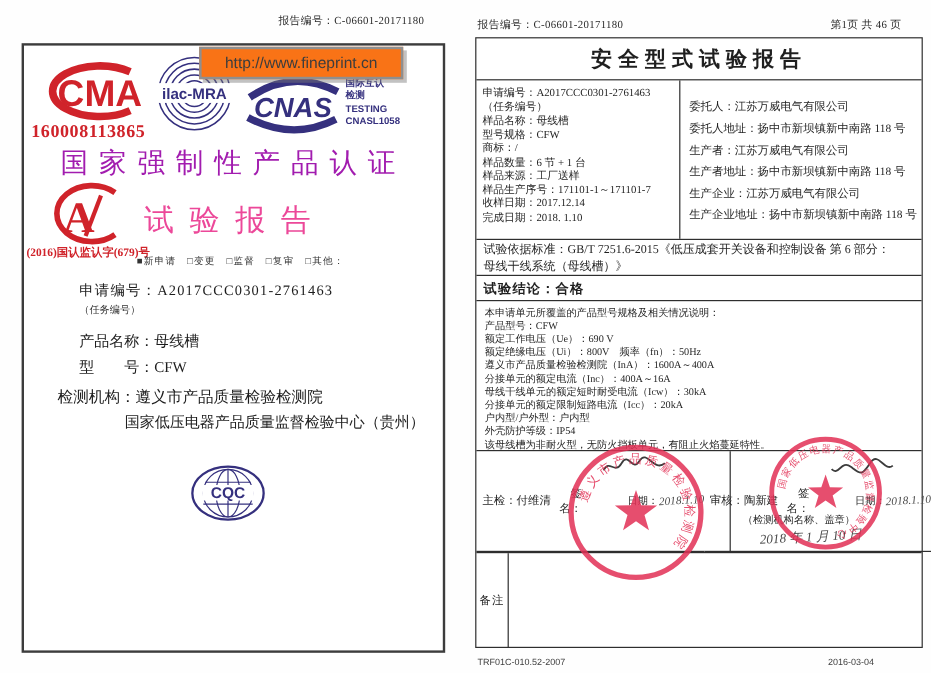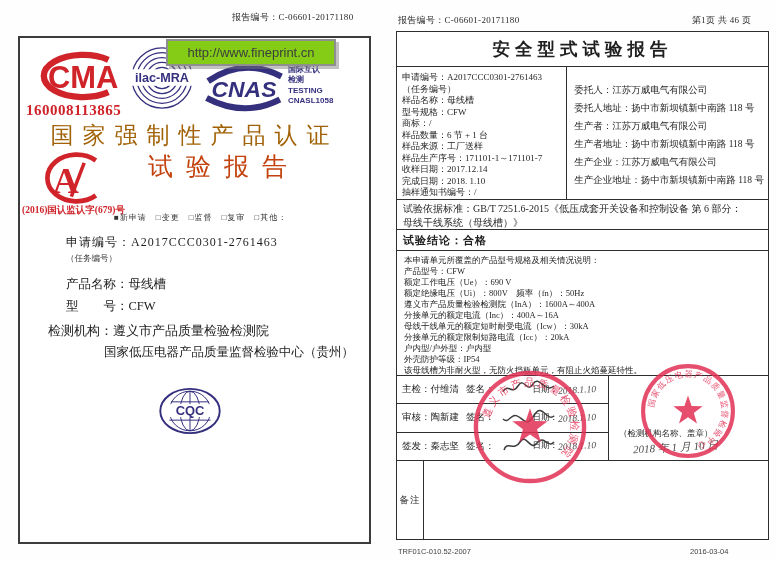--- a/index.html
+++ b/index.html
@@ -7,44 +7,44 @@
        font-family:"Liberation Serif",serif;color:#1f1f1f;-webkit-font-smoothing:antialiased;}
   .abs{position:absolute;}
   .page{position:absolute;background:#fff;box-sizing:border-box;}
   .page-left{left:18px;top:36px;width:353px;height:508px;border:2px solid #3c3c3c;}
   .page-right{left:396px;top:31px;width:373px;height:509px;border:1.5px solid #2e2e2e;}
   .hdr{font-size:9px;color:#2a2a2a;letter-spacing:.3px;}
   
   .cma-num{font-size:15px;font-weight:bold;color:#d0232a;letter-spacing:.5px;font-family:"Liberation Serif",serif;}
   .cnas-side{font-size:8px;line-height:10.5px;font-weight:bold;color:#35307e;font-family:"Liberation Sans",sans-serif;}
   .cnas-side div{white-space:nowrap;}
-  .watermark{left:146px;top:1px;width:166px;height:23px;background:#84cc16;border:2px solid #8f8f8f;
+  .watermark{left:146px;top:1px;width:166px;height:23px;background:#f97316;border:2px solid #8f8f8f;
              box-shadow:3px 3px 0 rgba(120,120,120,.45);display:flex;align-items:center;justify-content:center;
              font-family:"Liberation Sans",sans-serif;font-size:13px;color:#3d3d3d;}
-  .cert-title{left:0;top:82px;width:100%;text-align:center;font-size:23px;letter-spacing:9px;color:#a16207;white-space:nowrap;}
+  .cert-title{left:0;top:82px;width:100%;text-align:center;font-size:23px;letter-spacing:9px;color:#a21caf;white-space:nowrap;}
   .ac-note{left:2px;top:166px;font-size:9.5px;font-weight:bold;color:#d0232a;white-space:nowrap;}
-  .report-title{left:100px;top:112px;font-size:25px;letter-spacing:13px;color:#c2410c;white-space:nowrap;margin-left:28px;}
+  .report-title{left:100px;top:129px;font-size:25px;letter-spacing:13px;color:#ec4899;white-space:nowrap;}
   .checkbox-row{left:94px;top:174px;font-size:8px;color:#333;white-space:nowrap;letter-spacing:1px;}
   .fld{font-size:12px;color:#1c1c1c;white-space:nowrap;}
   
   .rp-title{height:34px;border-bottom:1.5px solid #2e2e2e;display:flex;align-items:center;justify-content:center;
             font-size:17.5px;font-weight:bold;letter-spacing:5px;}
   .rp-info{display:flex;height:132px;border-bottom:1.5px solid #2e2e2e;}
   .rp-info-left{width:188px;border-right:1.5px solid #2e2e2e;padding:5px 4px 0 5px;box-sizing:border-box;}
   .rp-info-left div{font-size:9px;line-height:11.5px;white-space:nowrap;}
   .rp-info-right{flex:1;padding:14px 4px 0 7px;box-sizing:border-box;}
   .rp-info-right div{font-size:9.5px;line-height:18px;white-space:nowrap;}
   .rp-standard{height:30px;border-bottom:1.5px solid #2e2e2e;padding:2px 0 0 6px;box-sizing:border-box;}
   .rp-standard div{font-size:10px;line-height:14px;white-space:nowrap;}
   .rp-conclusion{height:21px;border-bottom:1.5px solid #2e2e2e;font-size:11px;font-weight:bold;
                  padding:3px 0 0 6px;box-sizing:border-box;letter-spacing:1px;}
   .rp-desc{height:125px;border-bottom:1.5px solid #2e2e2e;padding:4px 0 0 7px;box-sizing:border-box;}
   .rp-desc div{font-size:8.5px;line-height:11px;white-space:nowrap;font-family:Liberation Serif, serif;}
   .rp-sign{display:flex;height:84px;border-bottom:1.5px solid #2e2e2e;}
-  .sign-left{width:211px;border-right:1.5px solid #2e2e2e;display:flex;flex-direction:column;}
+  .sign-left{width:211px;border-right:1.5px solid #2e2e2e;display:flex;flex-direction:row;}
   .sign-row{flex:1;display:flex;align-items:center;border-bottom:1px solid #2e2e2e;position:relative;padding-left:5px;}
   .sign-row:last-child{border-bottom:none;}
   .sign-row .role{font-size:9.5px;width:64px;white-space:nowrap;}
   .sign-row .siglab{font-size:9.5px;text-align:right;}
   .sign-row .datelab{font-size:8.5px;margin-left:38px;white-space:nowrap;}
   .hand{font-style:italic;color:#4c4c4c;font-family:"Liberation Serif",serif;display:inline-block;transform:rotate(-3deg);}
   .org-cell{flex:1;position:relative;}
   .org-caption{position:absolute;left:10px;top:52px;font-size:8.5px;white-space:nowrap;}
   .org-date{position:absolute;left:24px;top:64px;font-size:11px;}
   .rp-remark{display:flex;height:79px;}
@@ -145,21 +145,20 @@
         <div>申请编号：A2017CCC0301-2761463</div>
         <div>（任务编号）</div>
         <div>样品名称：母线槽</div>
         <div>型号规格：CFW</div>
         <div>商标：/</div>
         <div>样品数量：6 节 + 1 台</div>
         <div>样品来源：工厂送样</div>
         <div>样品生产序号：171101-1～171101-7</div>
         <div>收样日期：2017.12.14</div>
         <div>完成日期：2018. 1.10</div>
-        <div>抽样通知书编号：/</div>
       </div>
     <div class="rp-info-right">
         <div>委托人：江苏万威电气有限公司</div>
         <div>委托人地址：扬中市新坝镇新中南路 118 号</div>
         <div>生产者：江苏万威电气有限公司</div>
         <div>生产者地址：扬中市新坝镇新中南路 118 号</div>
         <div>生产企业：江苏万威电气有限公司</div>
         <div>生产企业地址：扬中市新坝镇新中南路 118 号</div>
       </div>
   </div>

